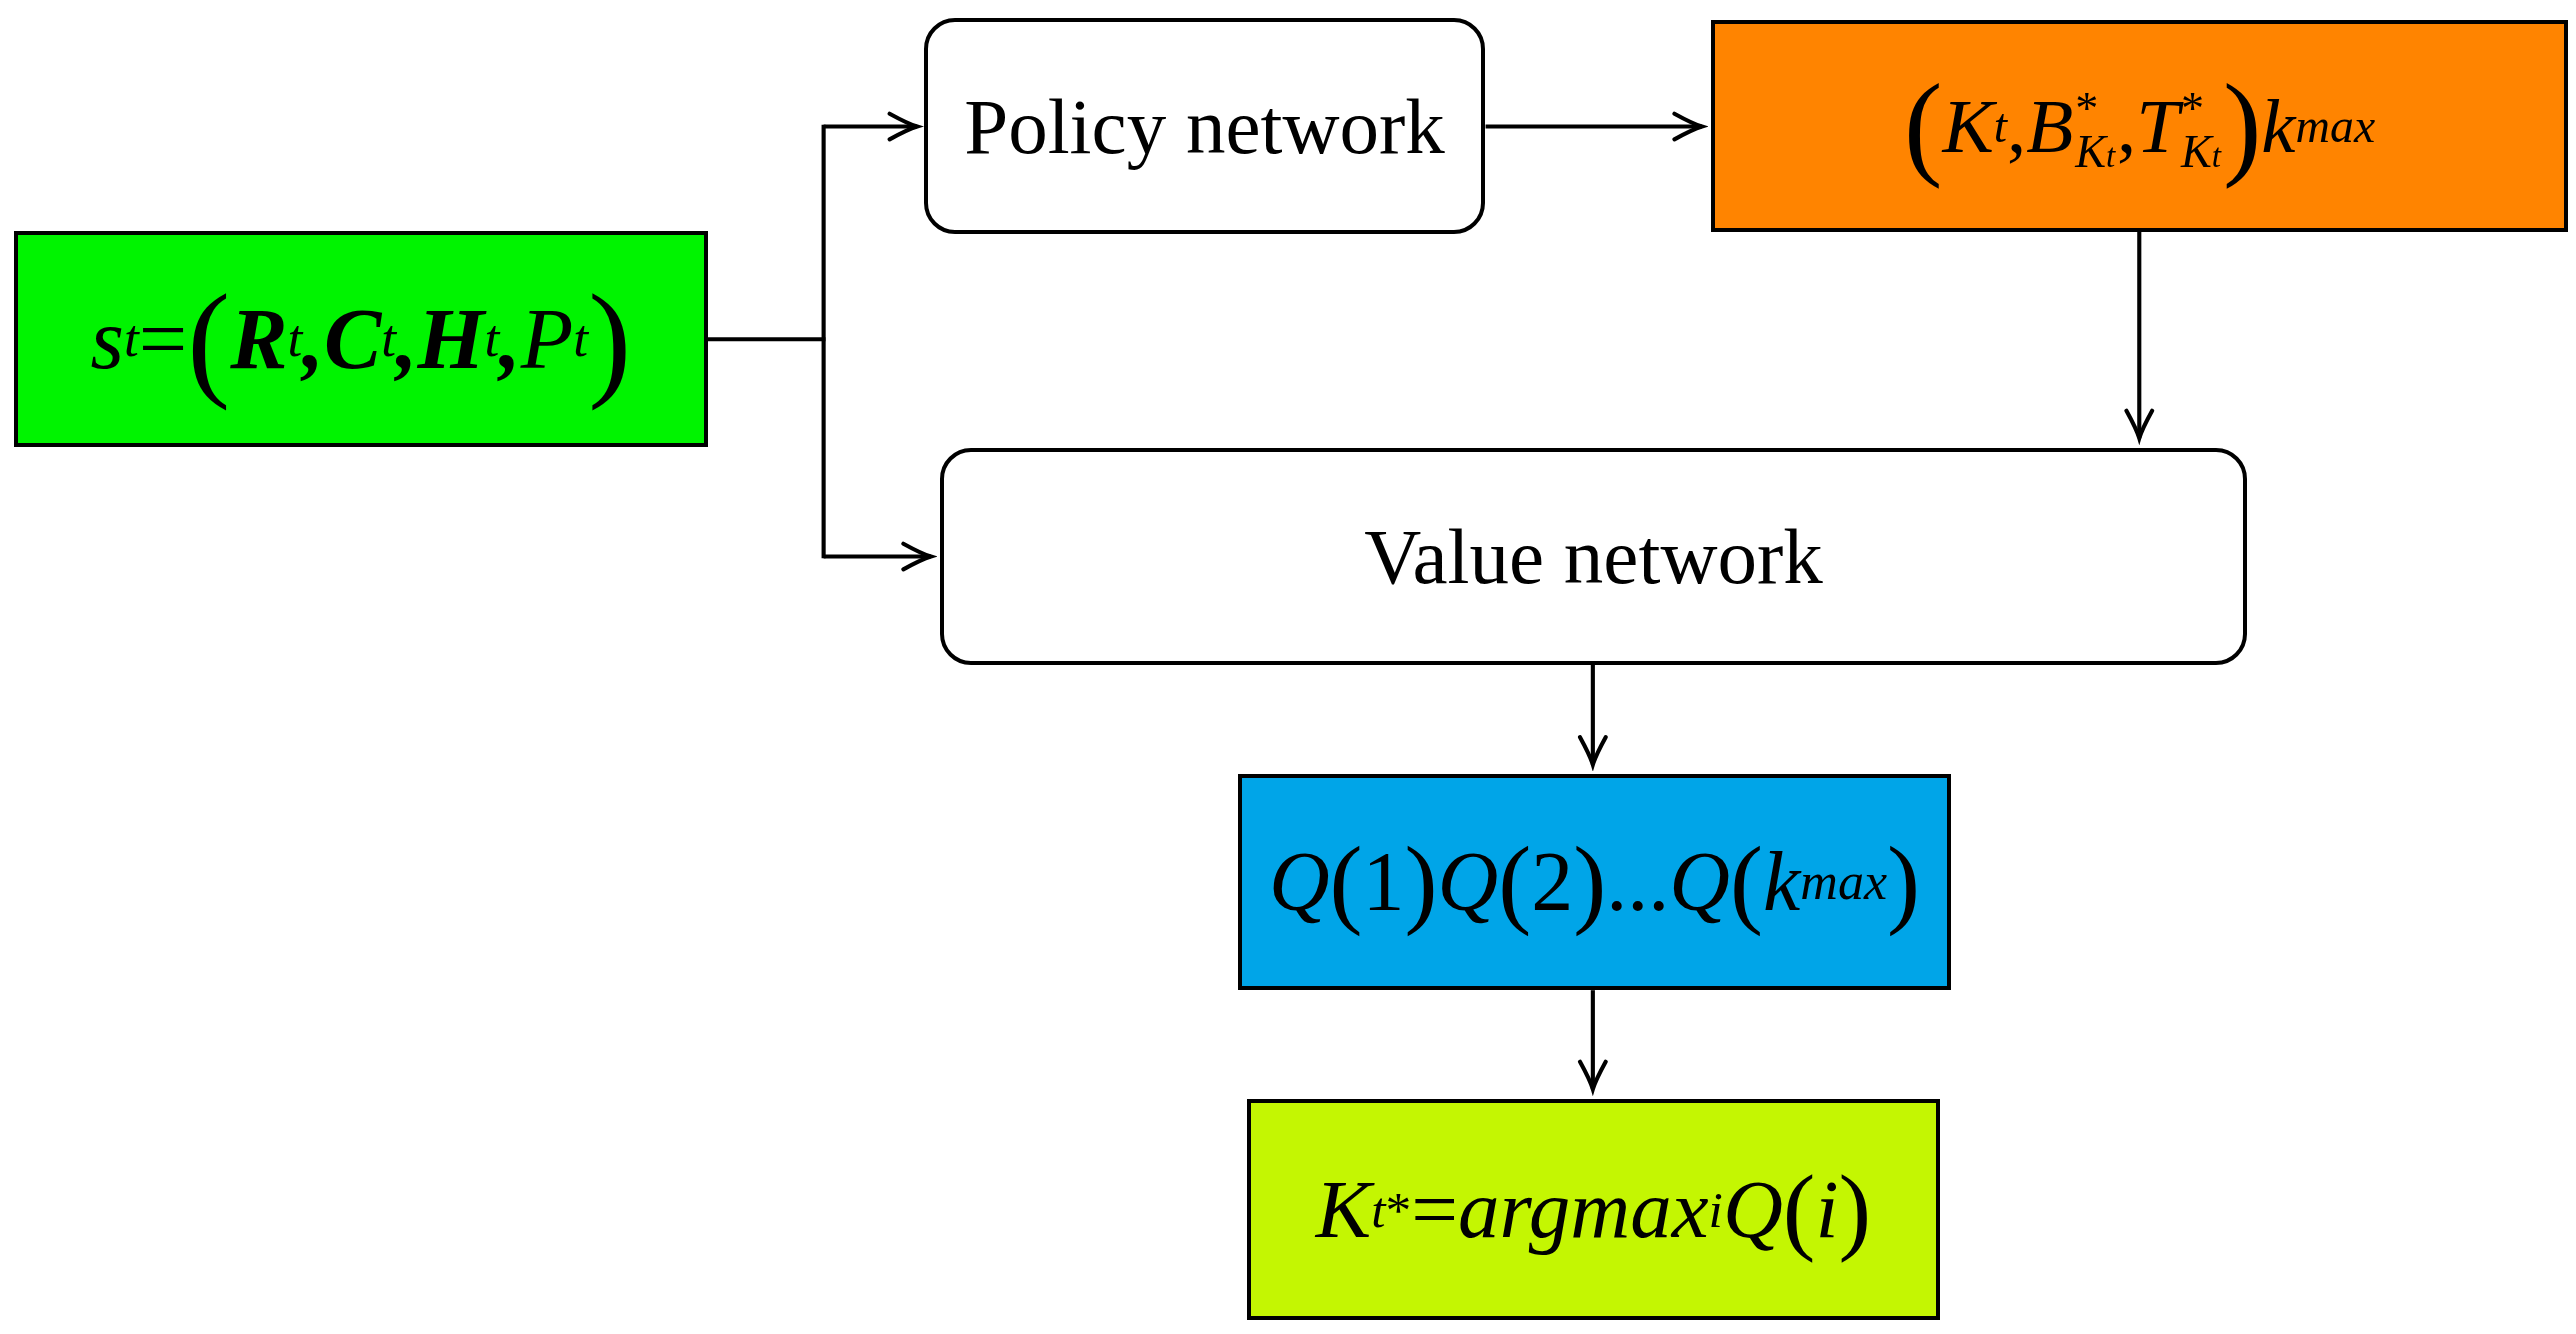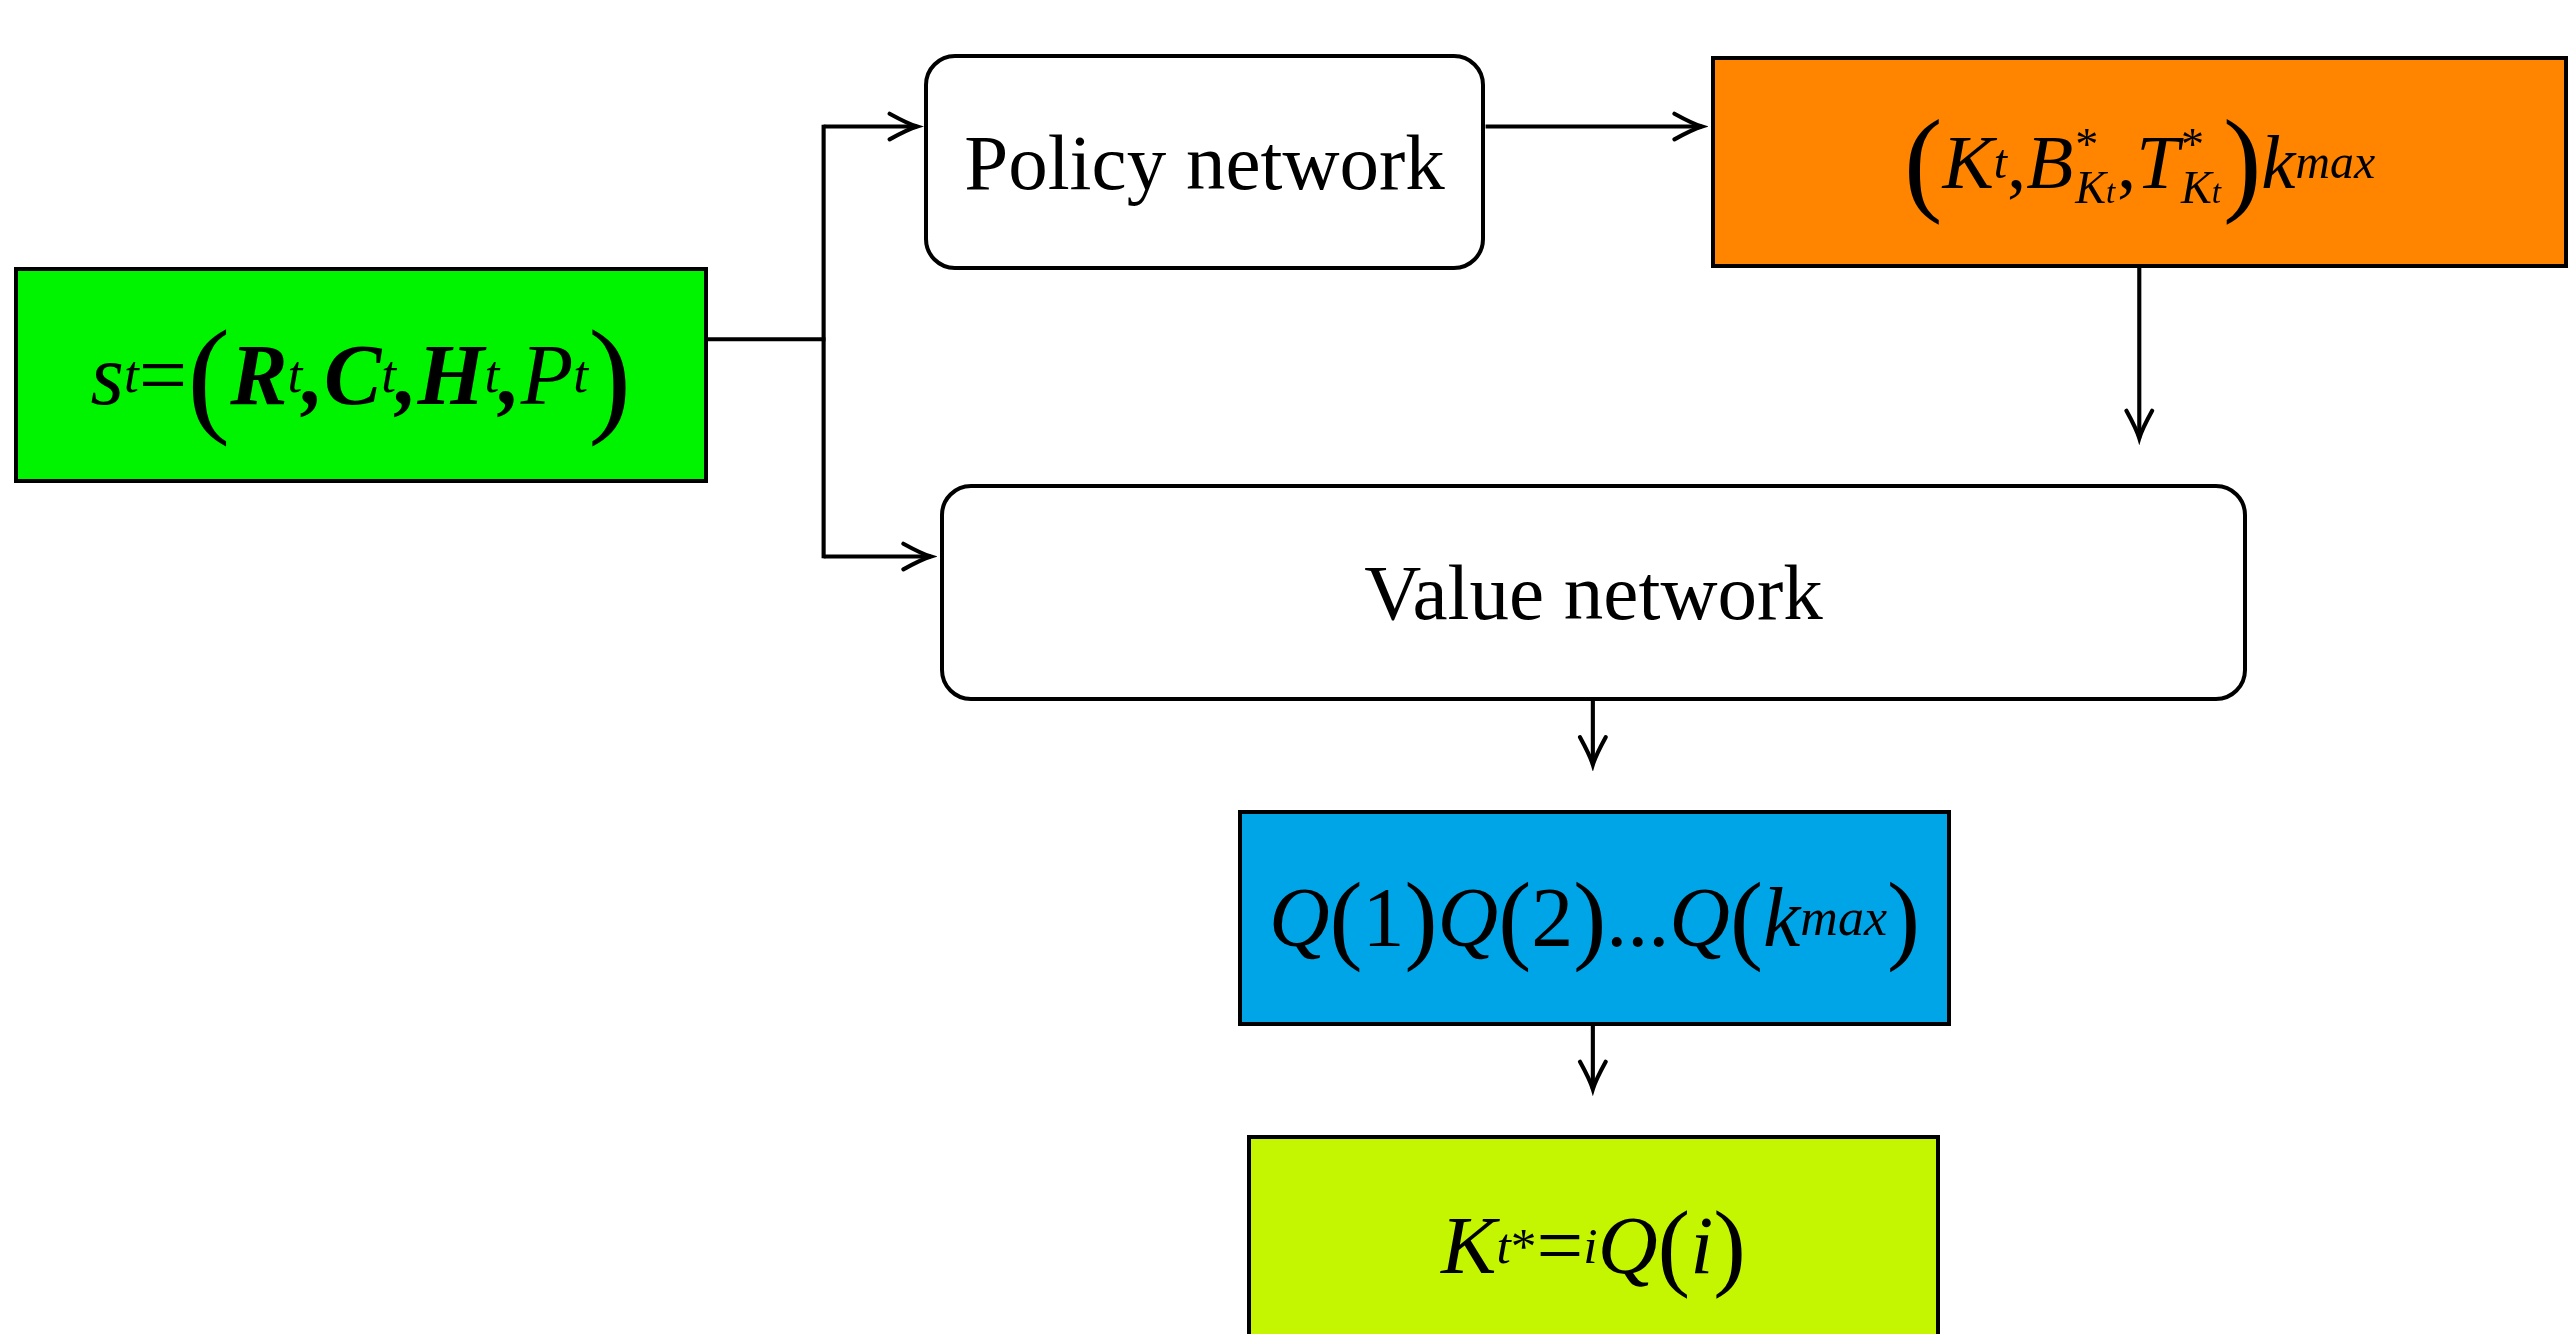--- a/index.html
+++ b/index.html
@@ -11,21 +11,20 @@
     color:#000000;
     overflow:hidden;
   }
   .edges{position:absolute;left:0;top:0;width:2576px;height:1334px;}
   .node{
     position:absolute;
     display:flex;align-items:center;justify-content:center;
     border:4.6px solid #000000;
     box-sizing:border-box;
     white-space:nowrap;
-    margin-top:36px;
   }
   .round{border-radius:31px;background:#ffffff;}
   .label{font-size:79px;line-height:1;}
   .formula{line-height:1;}
   
   #node-state  {left:13.8px;  top:231px;  width:694px;  height:216px; font-size:86px;}
   #node-policy {left:924px;top:18.3px;   width:561px;  height:216px;}
   #node-actions{left:1711px;top:20px;   width:857px;  height:212px; font-size:77px;}
   #node-value  {left:940px;top:448px;  width:1307px; height:217px;}
   #node-q     {left:1238px;top:774px;  width:713px;  height:216px; font-size:84px;}
@@ -133,20 +132,21 @@
       <span class="tk-i">k</span>
       <span class="tk-sub">max</span>
       <span class="tk-p2">)</span>
     </div>
 
   <div class="node formula" id="node-argmax" style="background-color: rgb(196, 246, 2);">
       <span class="tk-i">K</span>
       <span class="tk-sub">t</span>
       <span class="tk-sup">*</span>
       <span class="tk-n"> = </span>
+      <span class="tk-i">argmax</span>
       <span class="tk-sub">i</span>
       <span class="tk-i">Q</span>
       <span class="tk-p2">(</span>
       <span class="tk-i">i</span>
       <span class="tk-p2">)</span>
     </div>
 
 </div>
 
 

